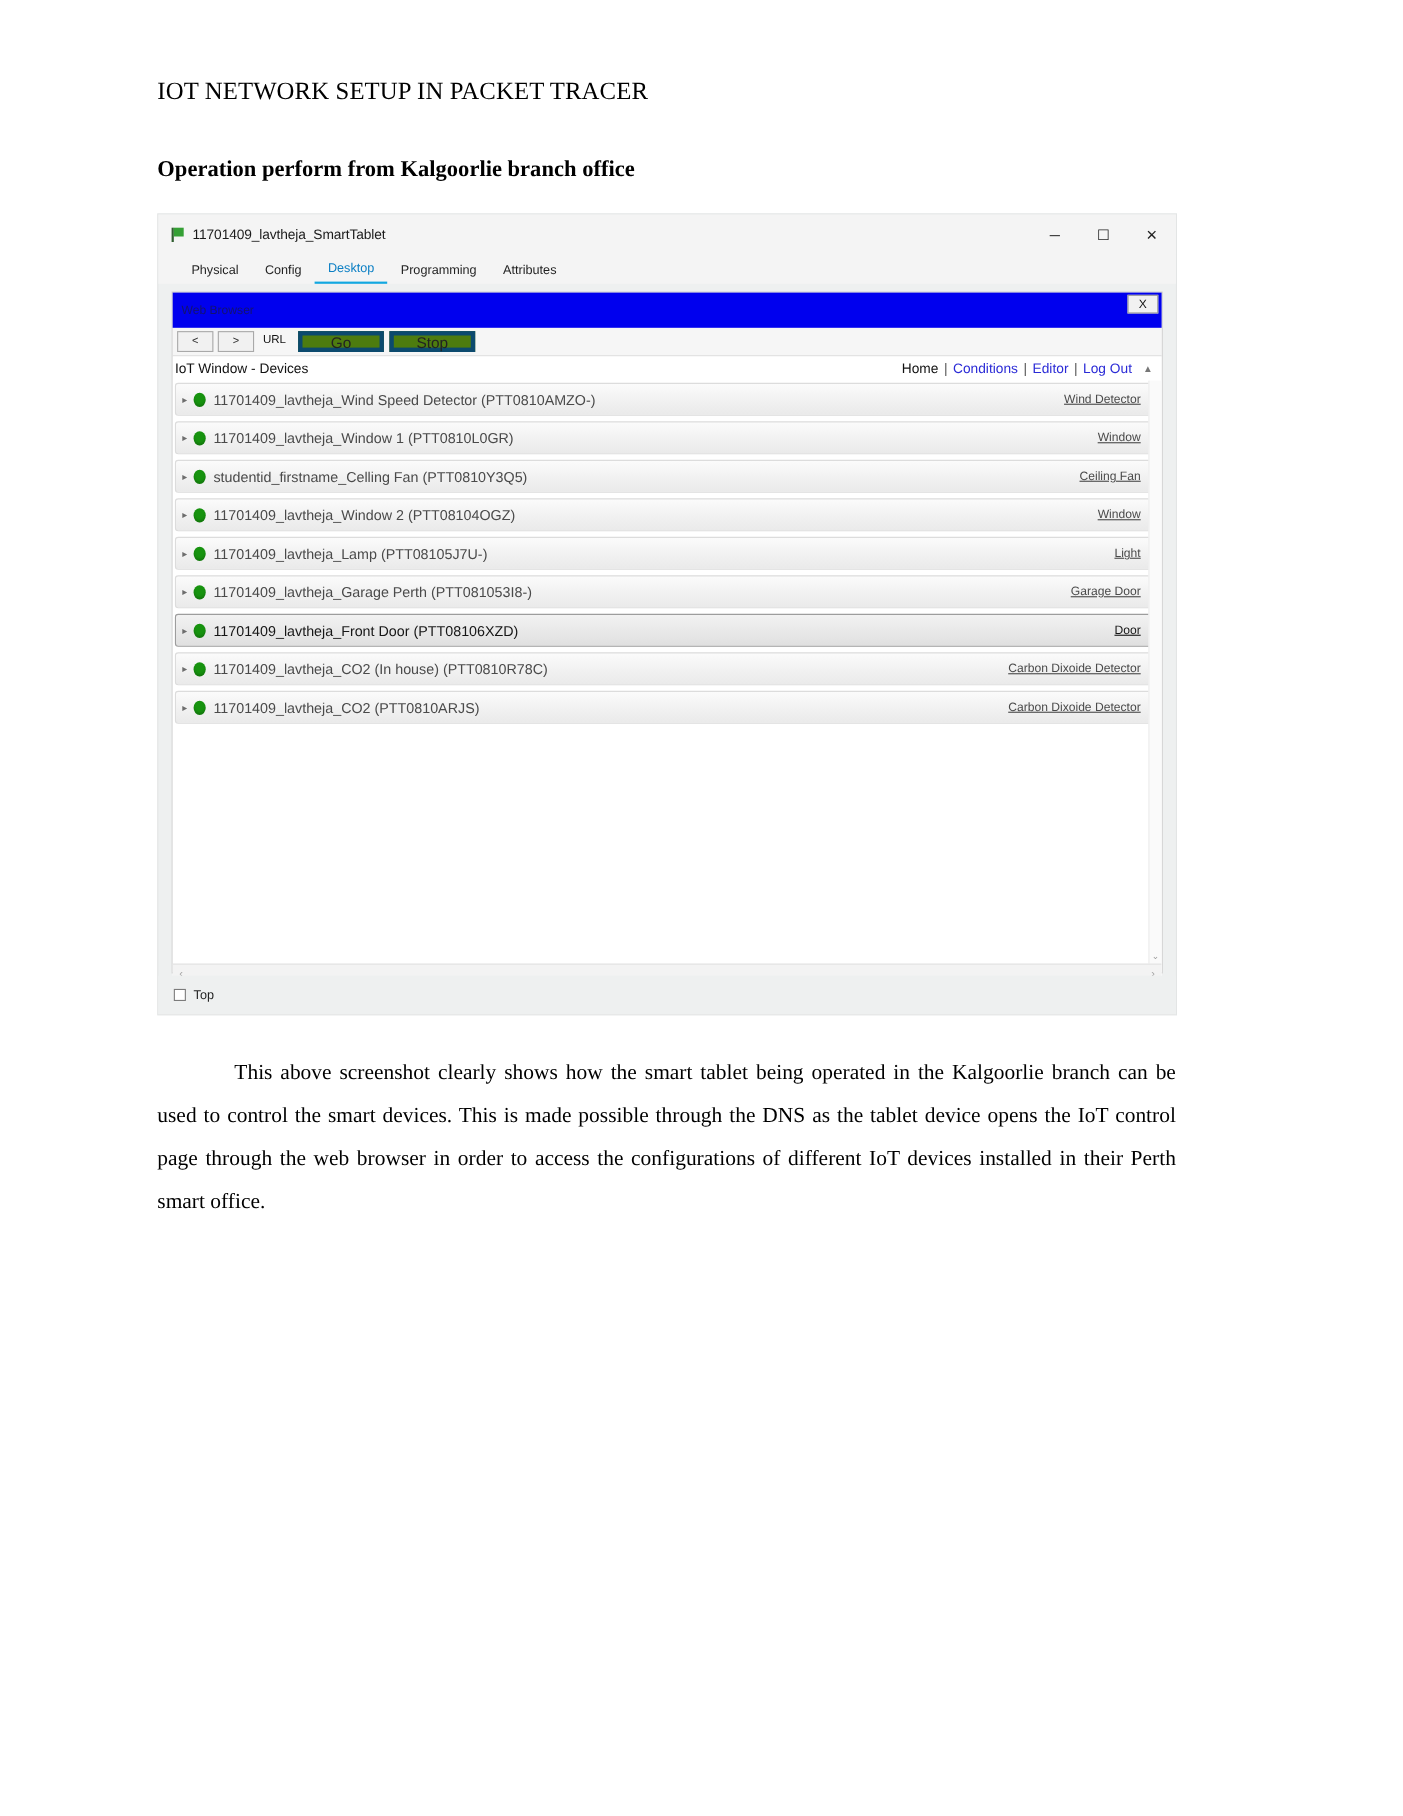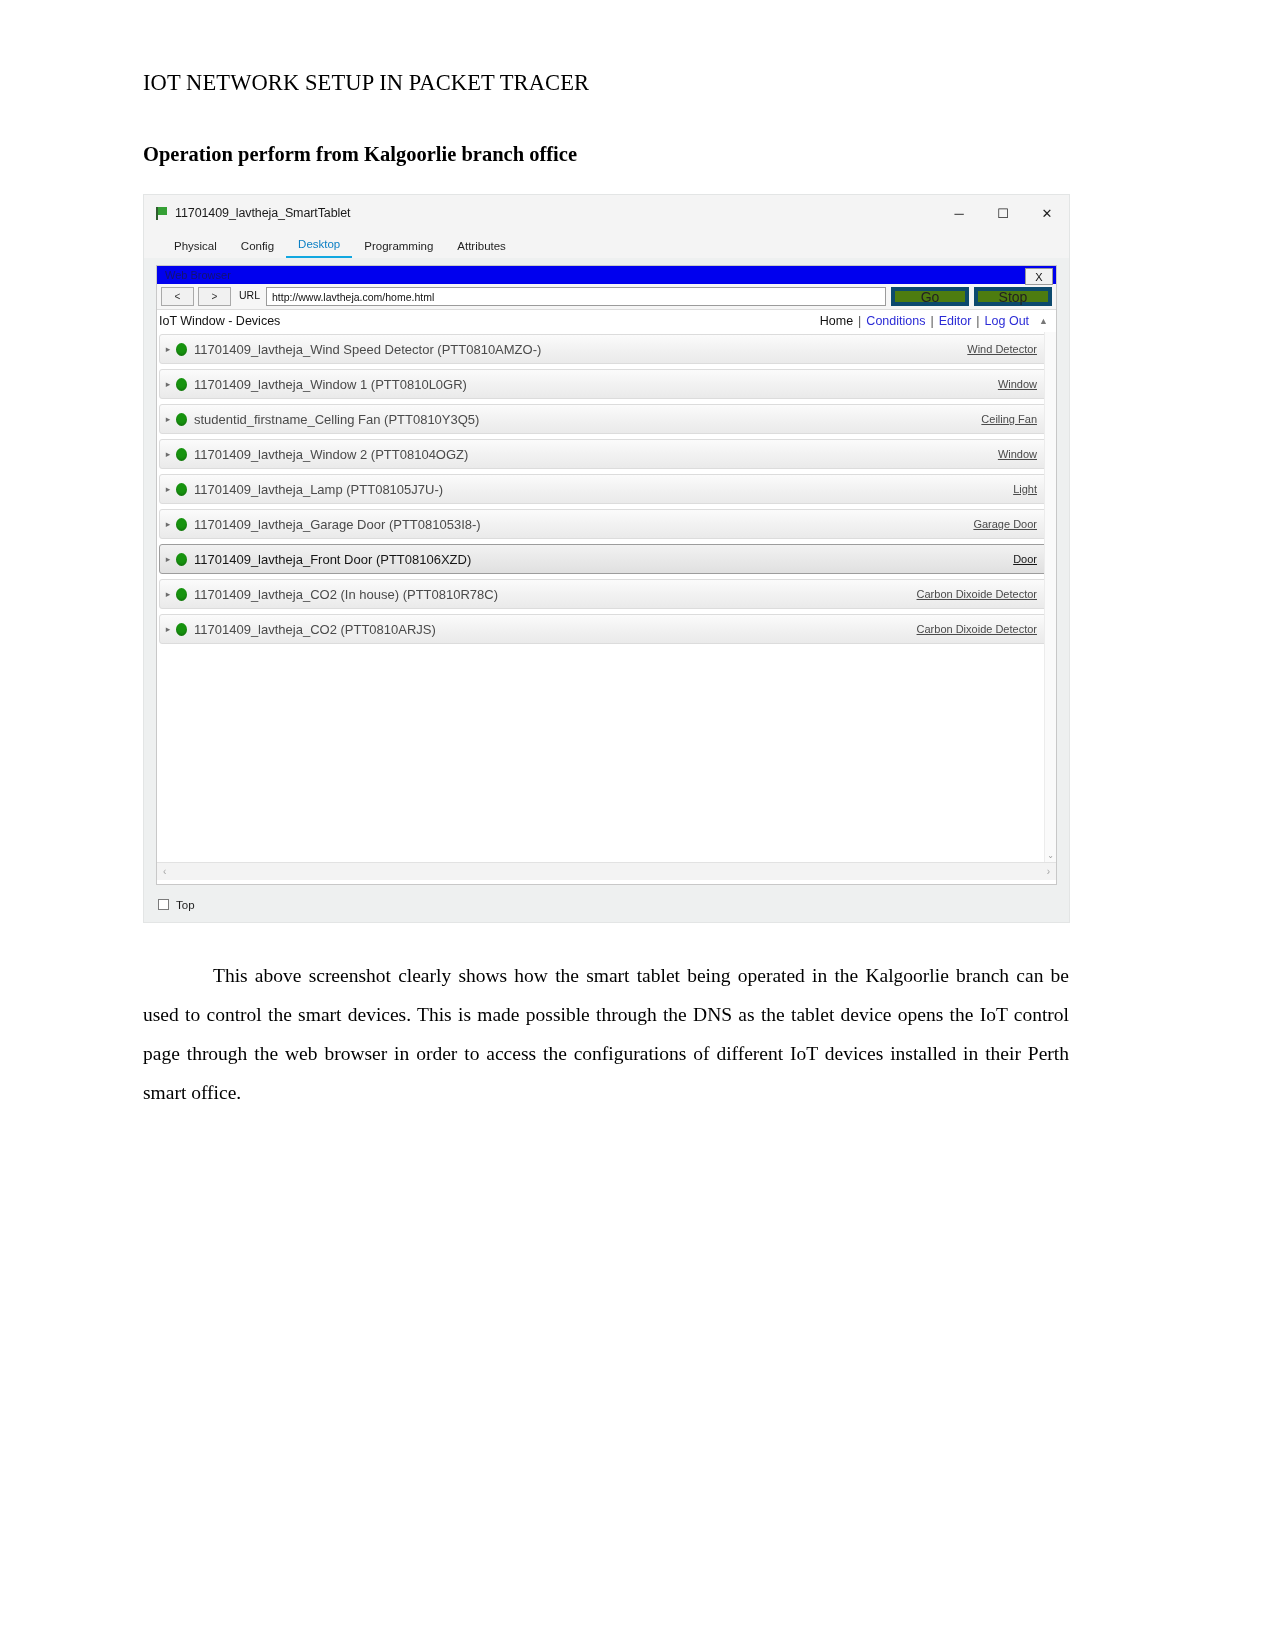--- a/index.html
+++ b/index.html
@@ -71,21 +71,21 @@
   }
   .tab.active{color:#0b7fc4;border-bottom:2.5px solid #11a7e0;}
 
   
   .browser{
     position:absolute;left:12px;top:70px;
     width:901px;height:620px;
     background:#ffffff;border:1px solid #c8c8c8;box-sizing:border-box;
   }
   .bb-title{
-    height:18px;background:#0000ee;position:relative;
+    height:32px;background:#0000ee;position:relative;
     display:flex;align-items:center;
   }
   .bb-title span{
     font-family:"Liberation Sans", sans-serif;font-size:11px;
     color:#13136e;margin-left:8px;
   }
   .bb-close{
     position:absolute;right:3px;top:2px;width:28px;height:17px;
     background:#f1f1f1;border:1px solid #9a9a9a;
     display:flex;align-items:center;justify-content:center;
@@ -241,21 +241,20 @@
 
       <div class="bb-title">
         <span>Web Browser</span>
         <div class="bb-close">X</div>
       </div>
 
       <div class="bb-toolbar">
         <div class="navbtn">&lt;</div>
         <div class="navbtn">&gt;</div>
         <span class="urllbl">URL</span>
-        <div class="urlbox">http://www.lavtheja.com/home.html</div>
         <div class="actbtn">Go</div>
         <div class="actbtn">Stop</div>
       </div>
 
       <div class="pagearea">
 
         <div class="iot-head">
           <div class="ttl">IoT Window - Devices</div>
           <div class="iot-nav">
             <span class="plain">Home</span>
@@ -302,21 +301,21 @@
           <div class="devrow">
             <span class="arrow">▸</span>
             <span class="led"></span>
             <span class="dev-name">11701409_lavtheja_Lamp (PTT08105J7U-)</span>
             <span class="dev-type">Light</span>
           </div>
 
           <div class="devrow">
             <span class="arrow">▸</span>
             <span class="led"></span>
-            <span class="dev-name">11701409_lavtheja_Garage Door (PTT081053I8-)</span>
+            <span class="dev-name">11701409_lavtheja_Garage Perth (PTT081053I8-)</span>
             <span class="dev-type">Garage Door</span>
           </div>
 
           <div class="devrow sel">
             <span class="arrow">▸</span>
             <span class="led"></span>
             <span class="dev-name">11701409_lavtheja_Front Door (PTT08106XZD)</span>
             <span class="dev-type">Door</span>
           </div>
 

